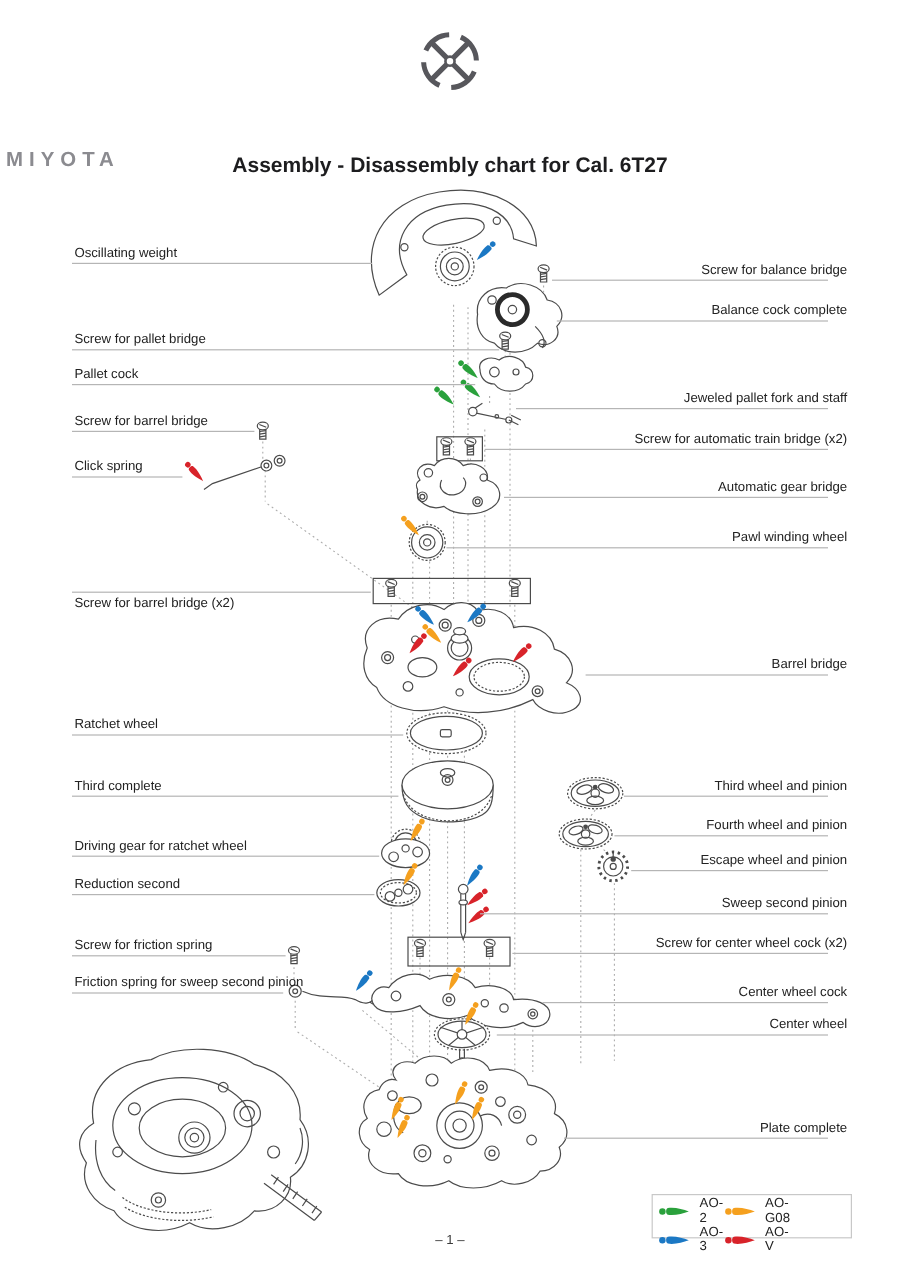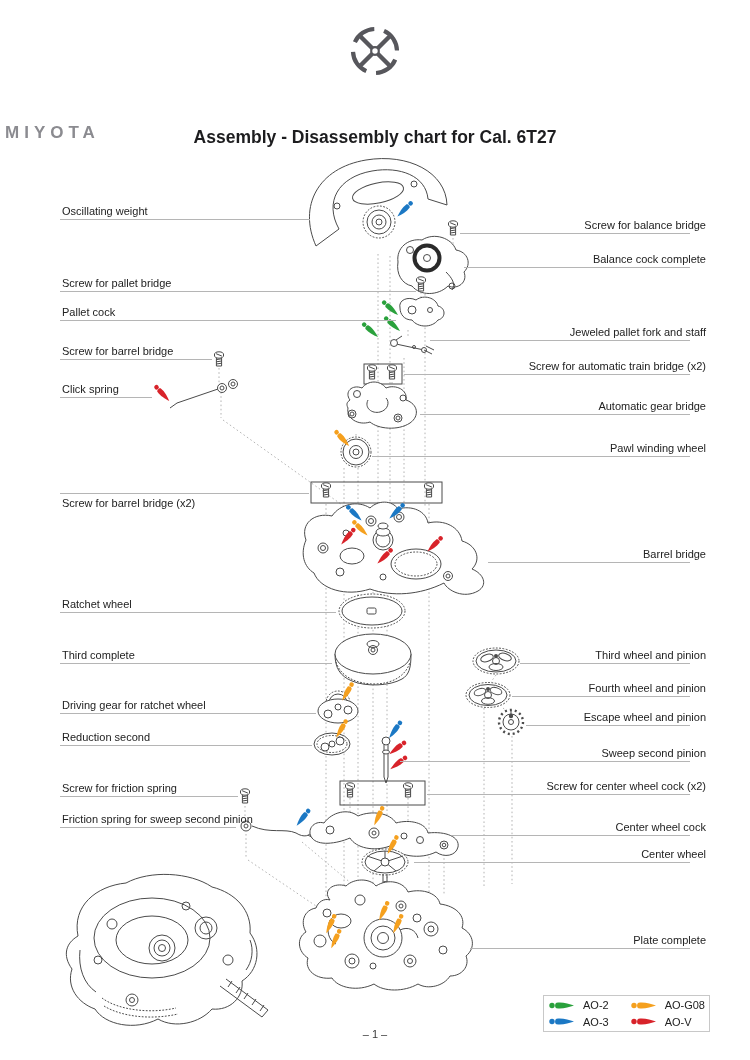--- a/index.html
+++ b/index.html
@@ -20,21 +20,21 @@
   .art .dot{stroke:#ababab;stroke-width:0.9;stroke-dasharray:1.6 2.6;}
   .art .teeth{stroke-dasharray:1.8 1.5;}
   .art .spiky{stroke-width:2.4;stroke-dasharray:2 3;}
   .art .ring{stroke:#2a2a2a;stroke-width:4;}
   .art .fillgray{fill:#4b4b4b;stroke:none;}
   .oil-g{fill:#2aa13c;stroke:none;}
   .oil-b{fill:#1b78c4;stroke:none;}
   .oil-o{fill:#f5a01e;stroke:none;}
   .oil-r{fill:#d8232a;stroke:none;}
   .legend{position:absolute;left:543px;top:995px;width:167px;height:37px;border:1px solid #c8c8c8;
-    display:grid;grid-template-columns:1fr;grid-auto-flow:column;grid-template-rows:1fr 1fr;
+    display:grid;grid-template-columns:1fr 1fr 1fr 1fr;grid-auto-flow:column;grid-template-rows:1fr 1fr;
     align-items:center;padding:1px 4px;box-sizing:border-box;}
   .legend-item{display:flex;align-items:center;gap:5px;font-size:11px;color:#222;}
   .legend-item svg{flex:0 0 auto;}
   .page-number{position:absolute;left:0;top:1028px;width:750px;text-align:center;font-size:11px;color:#3a3a3a;}
   .defs-svg{position:absolute;width:0;height:0;}
 </style>
 </head>
 <body>
 
 <svg class="defs-svg" aria-hidden="true">

